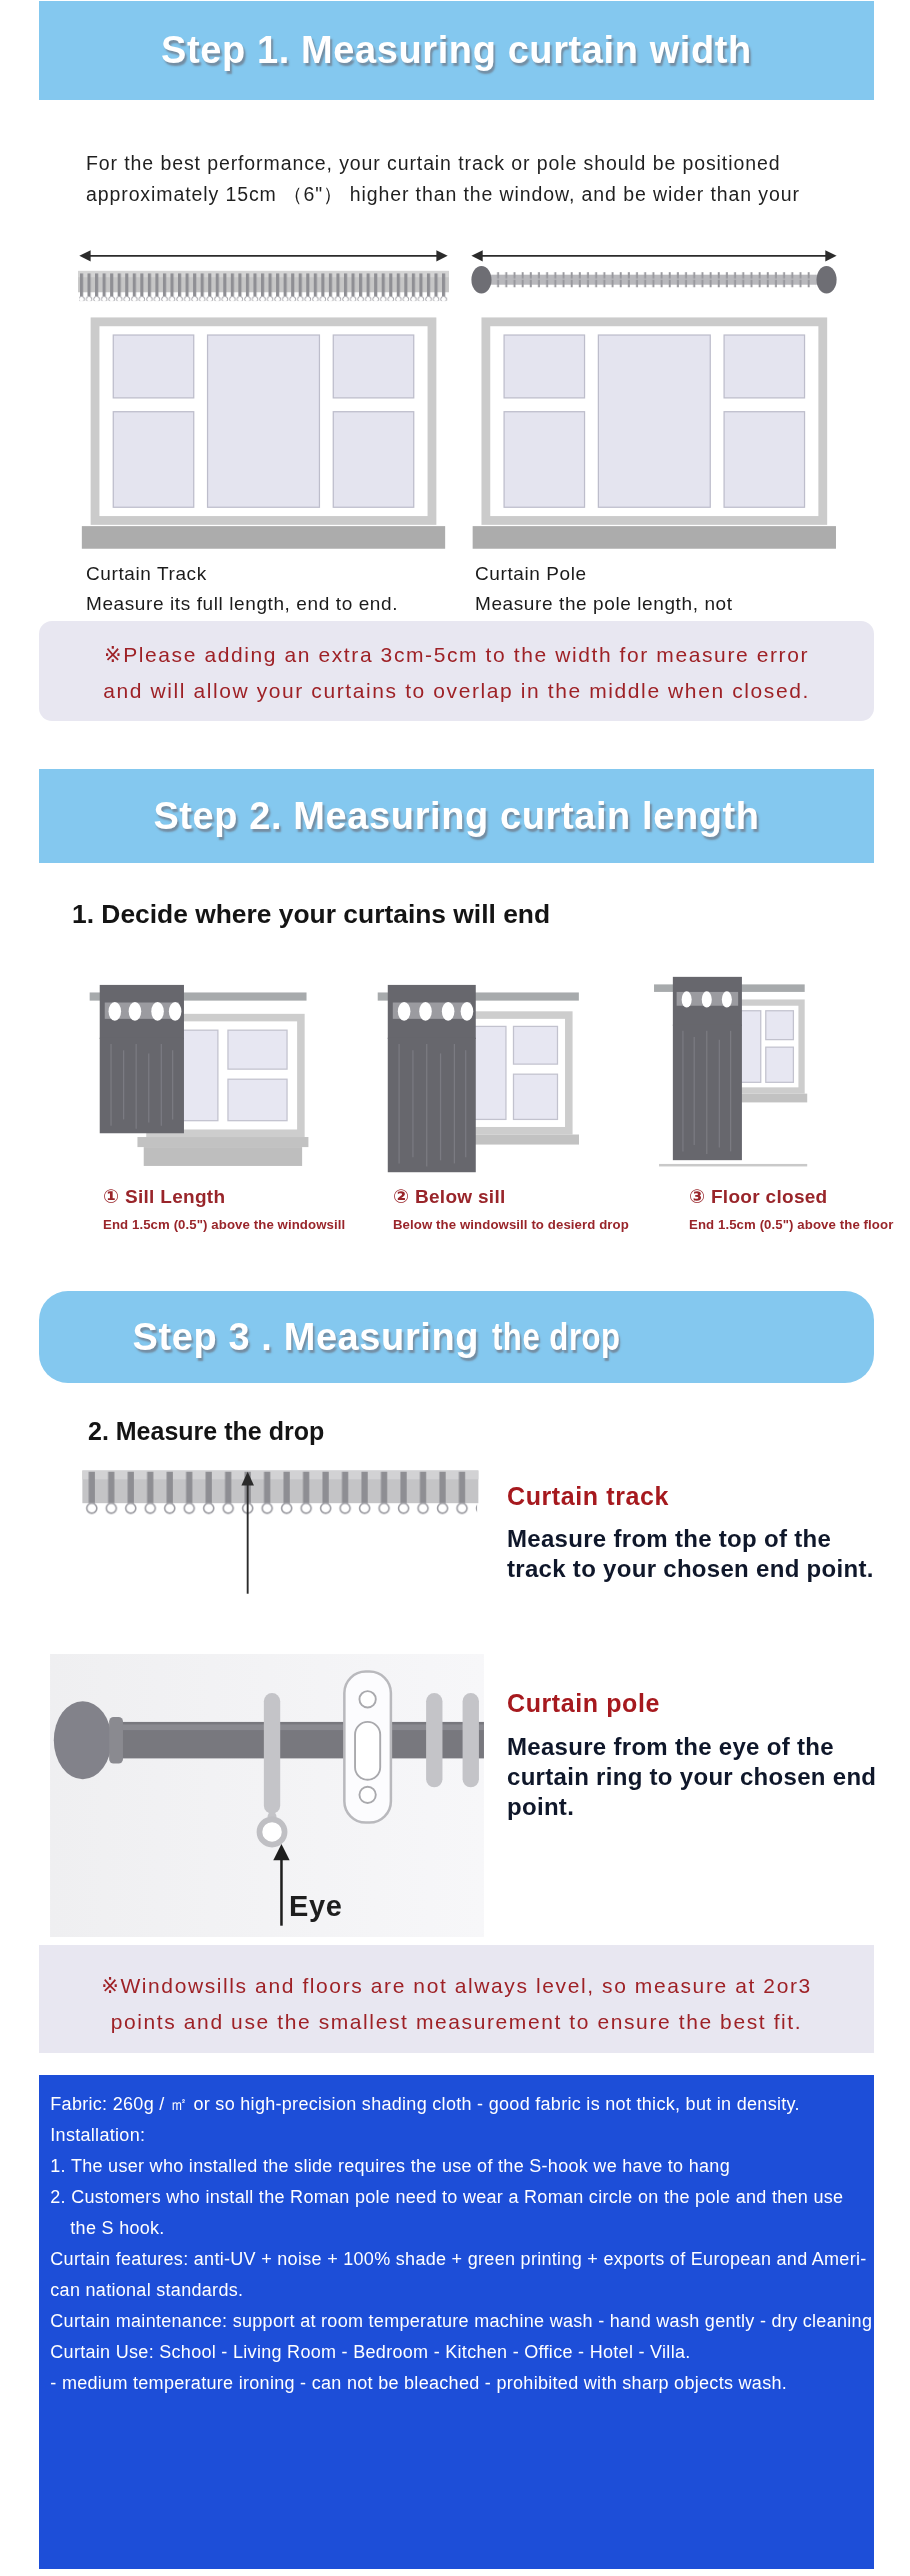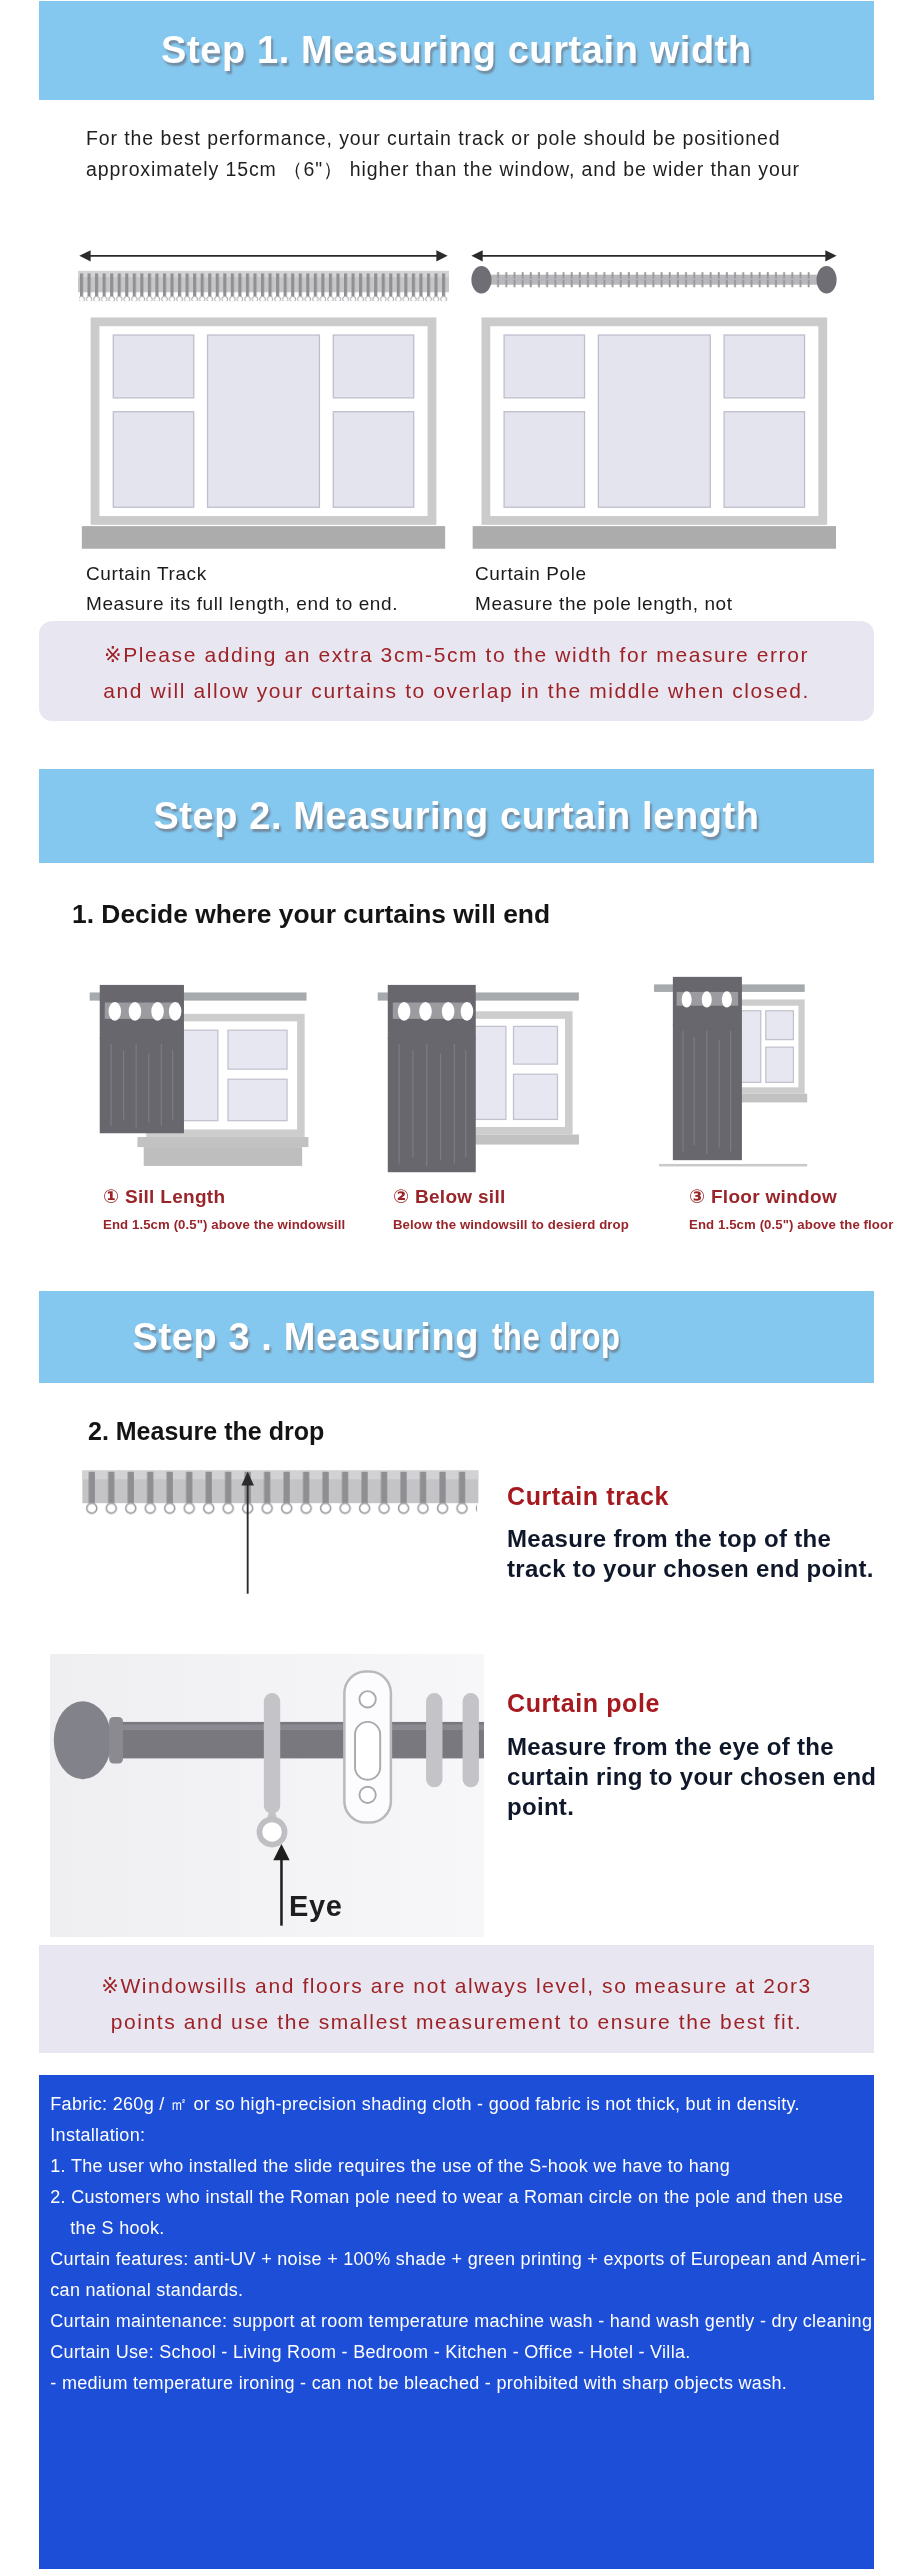--- a/index.html
+++ b/index.html
@@ -26,21 +26,21 @@
 </style>
 </head>
 <body>
 
 <div id="page">
 
   <div class="abs banner" style="top:1.3px;height:99px;">
     <div class="banner-text">Step 1. Measuring curtain width</div>
   </div>
 
-  <div class="abs intro" style="left:86px;top:123px;">
+  <div class="abs intro" style="left:86px;top:148px;">
     <div>For the best performance, your curtain track or pole should be positioned</div>
     <div>approximately 15cm （6"） higher than the window, and be wider than your</div>
   </div>
 
   <svg class="abs" style="left:75px;top:242px;" width="377" height="308" viewBox="0 0 590 490">
     <defs>
       <pattern id="gl1" width="12" height="50" patternUnits="userSpaceOnUse">
         <rect x="3" y="0" width="5" height="36" fill="#8F8F94"></rect>
         <circle cx="5.5" cy="41" r="4.5" fill="#ffffff" stroke="#9a9aa0" stroke-width="1.5"></circle>
       </pattern>
@@ -198,25 +198,25 @@
 
   <div class="abs" style="left:103px;top:1185px;">
     <div class="opt-title">① Sill Length</div>
     <div class="opt-sub" style="margin-top:8.8px;">End 1.5cm (0.5") above the windowsill</div>
   </div>
   <div class="abs" style="left:393px;top:1185px;">
     <div class="opt-title">② Below sill</div>
     <div class="opt-sub" style="margin-top:8.8px;">Below the windowsill to desierd drop</div>
   </div>
   <div class="abs" style="left:689px;top:1185px;">
-    <div class="opt-title">③ Floor window</div>
+    <div class="opt-title">③ Floor closed</div>
     <div class="opt-sub" style="margin-top:8.8px;">End 1.5cm (0.5") above the floor</div>
   </div>
 
-  <div class="abs banner" style="top:1291px;height:92px;">
+  <div class="abs banner" style="top:1291px;height:92px;border-radius:29px;">
     <div class="banner-text" style="margin-right:132px;">
       <span>Step 3 . Measuring</span><span class="banner-sub">the drop</span>
     </div>
   </div>
 
   <div class="abs h-black" style="left:88px;top:1417px;font-size:25px;">2. Measure the drop</div>
 
   <svg class="abs" style="left:82px;top:1468px;" width="403" height="132" viewBox="0 0 640 210">
     <defs>
       <pattern id="tk3" width="31" height="80" patternUnits="userSpaceOnUse">

